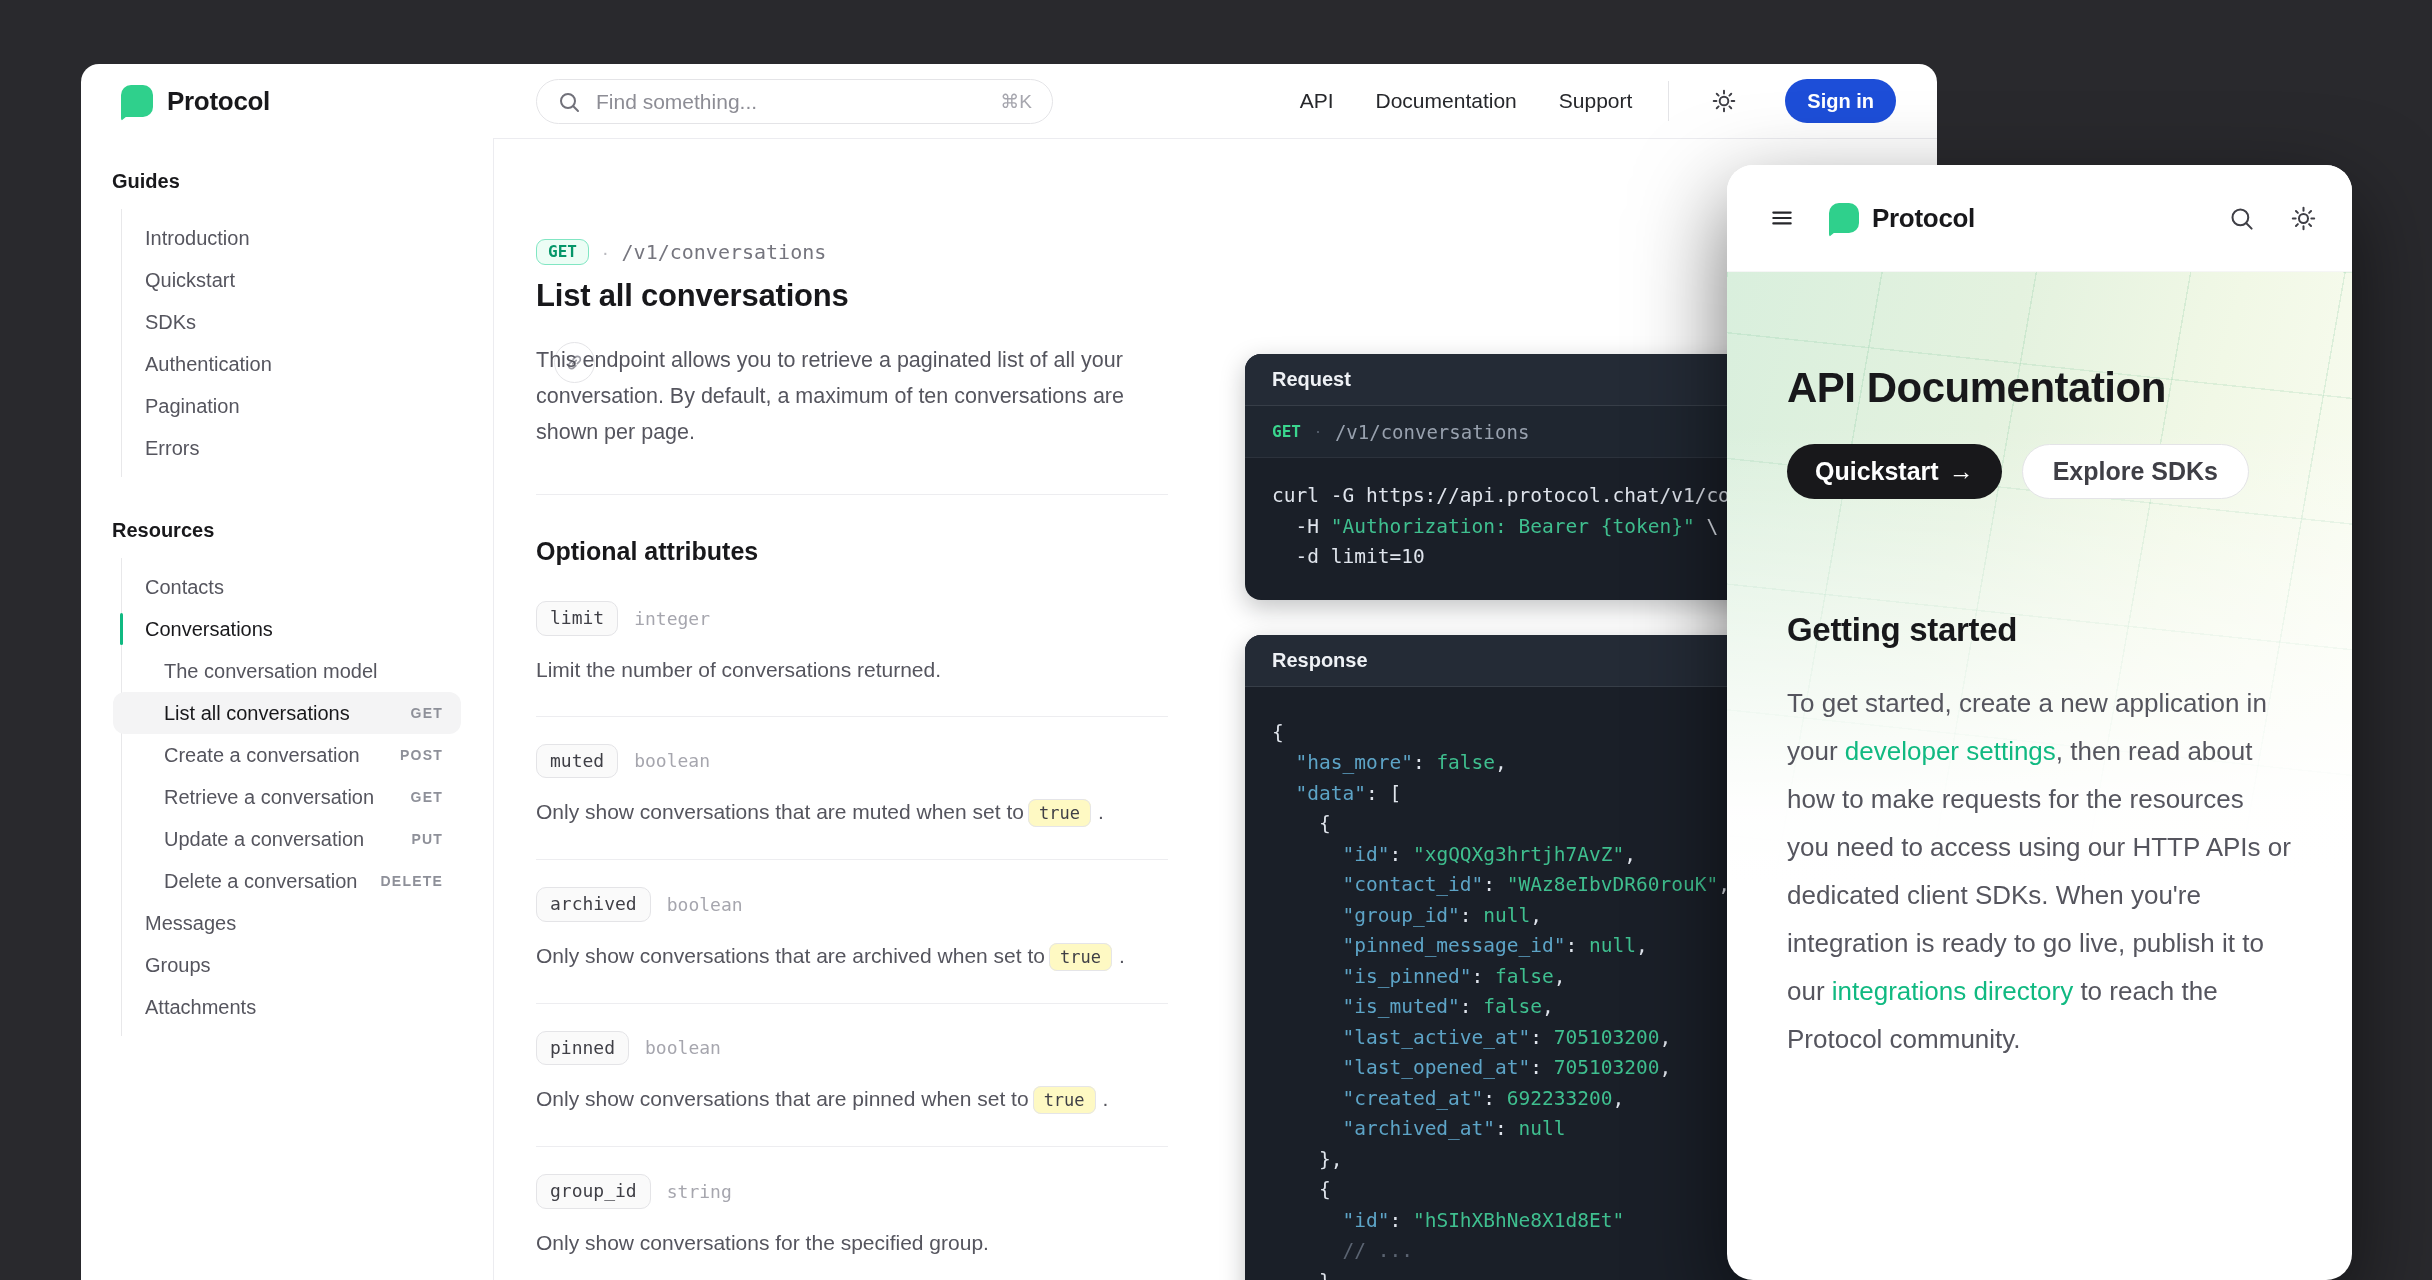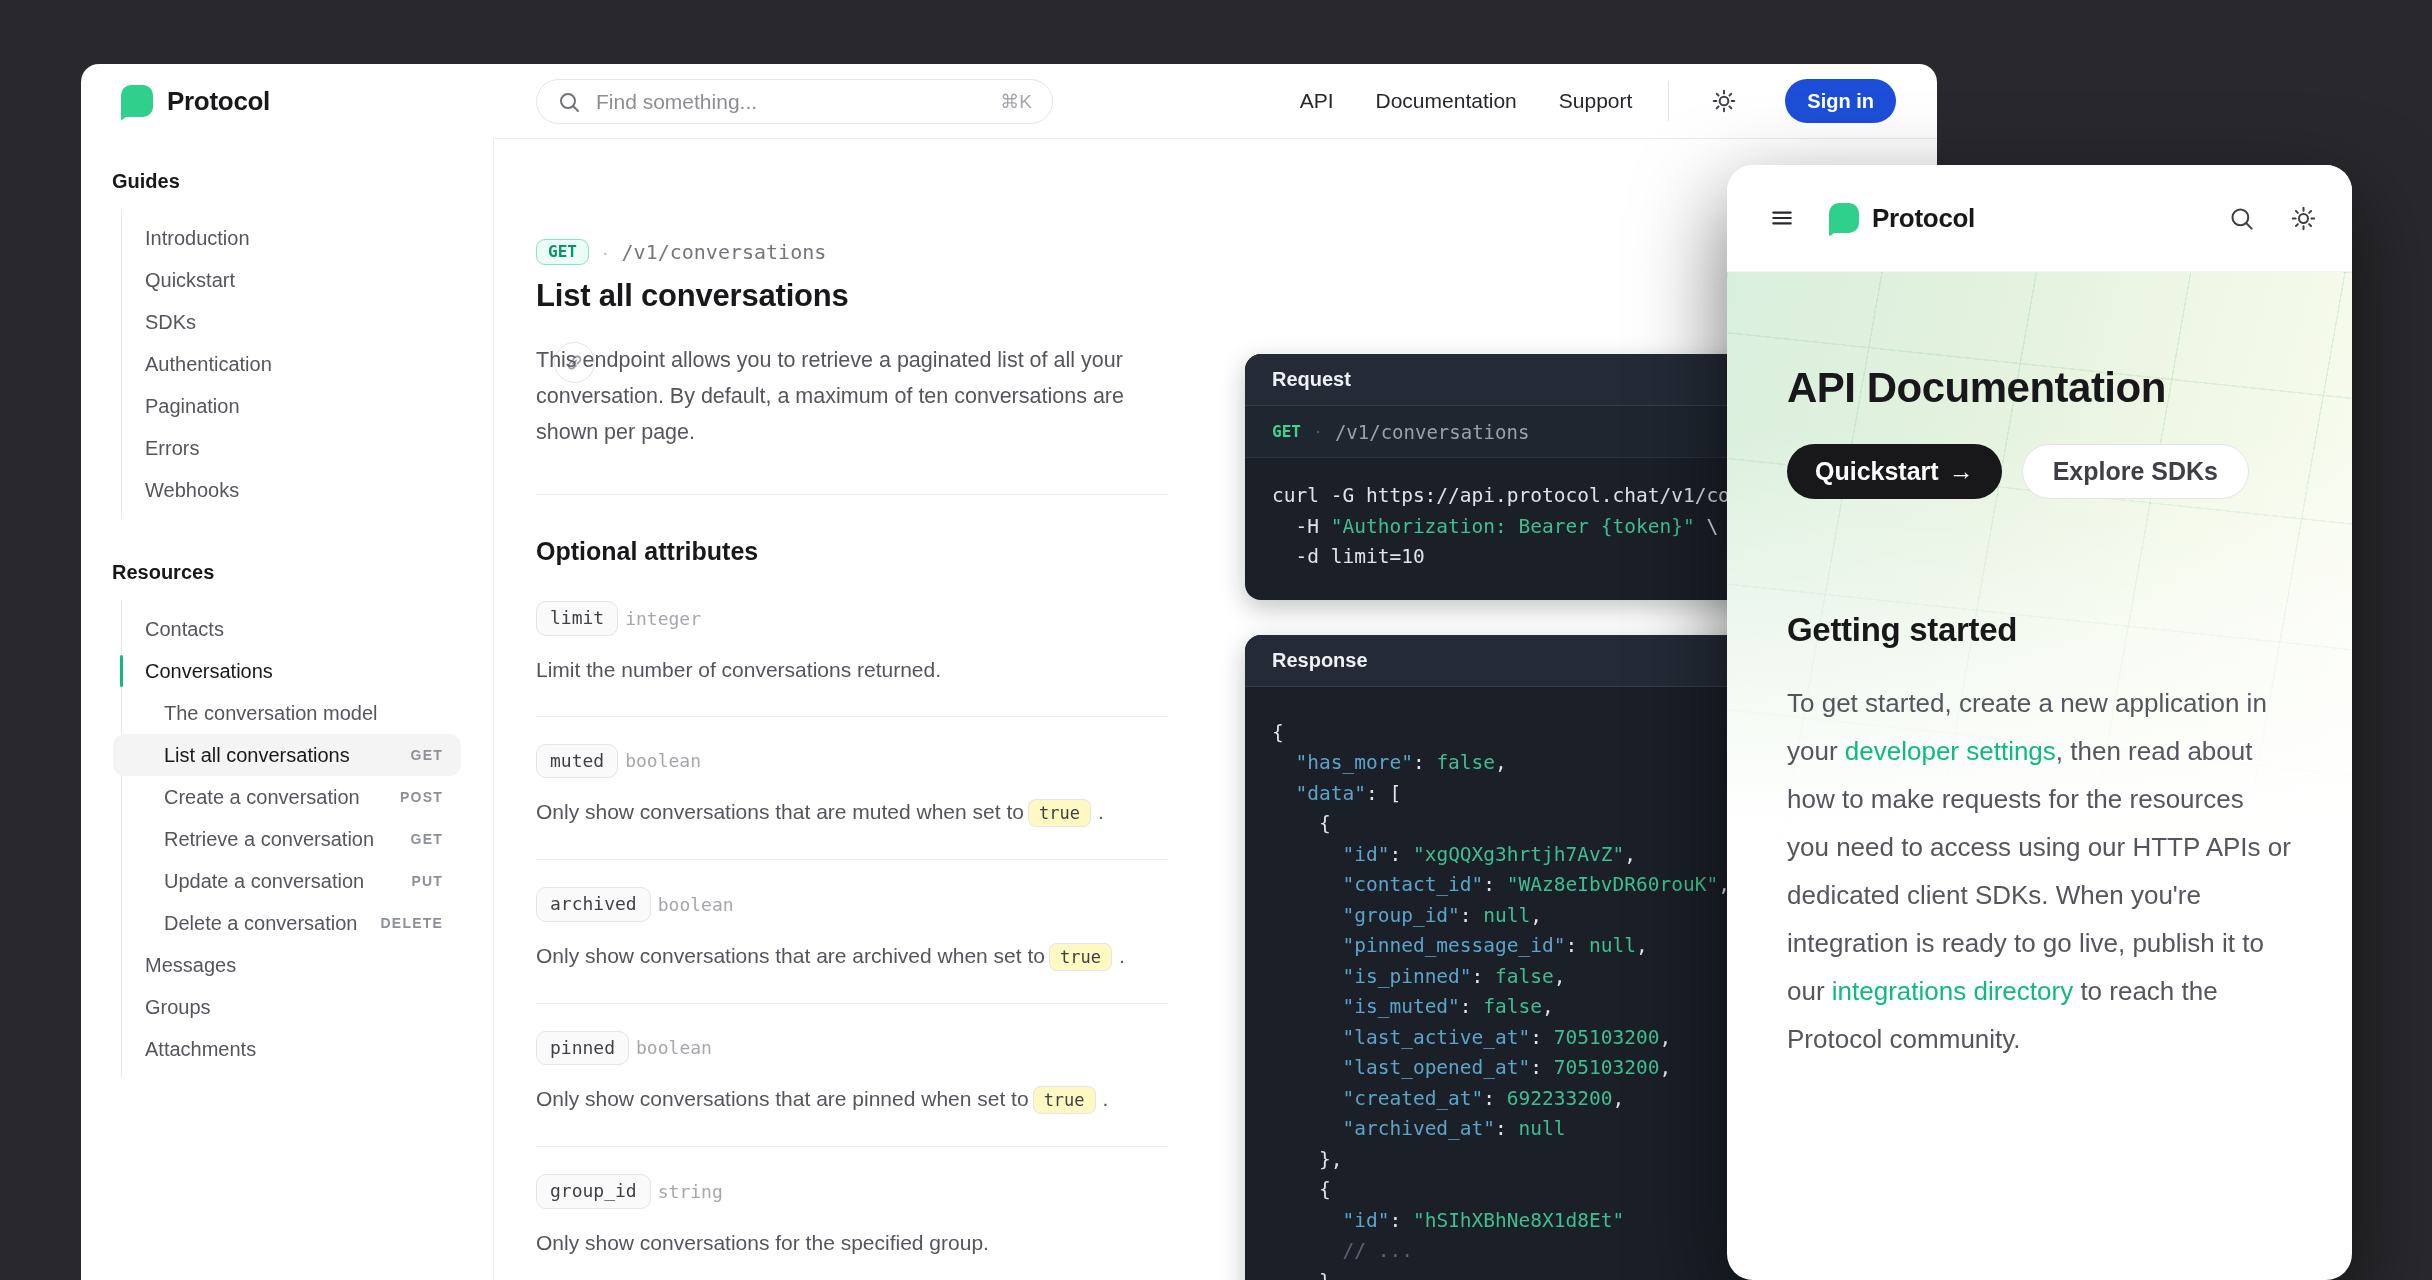--- a/index.html
+++ b/index.html
@@ -66,21 +66,21 @@
     background:#ecfdf5; border:1.5px solid #81e6c3; border-radius:9px; padding:4px 11px; line-height:1;
   }
   .eyebrow-dot { color:#b9b9bf; font-size:20px; }
   .eyebrow-path { font-family:"DejaVu Sans Mono", monospace; font-size:20px; color:#75757e; }
   .page-h1 { margin:13px 0 0 0; font-size:31px; font-weight:700; color:#18181b; letter-spacing:-0.2px; }
   .intro { margin:28px 0 0 0; font-size:21.5px; line-height:36px; color:#55555e; }
   .section-hr { border:none; border-top:1px solid #ededf0; margin:44px 0 0 0; }
   .attrs-h2 { margin:42px 0 0 0; font-size:25px; font-weight:700; color:#18181b; }
   .attr-list { list-style:none; margin:8px 0 0 0; padding:0; }
   .attr-item { padding:27px 0 30px 0; border-bottom:1px solid #ededf0; }
-  .attr-head { display:flex; align-items:center; gap:7px; }
+  .attr-head { display:flex; align-items:center; gap:16px; }
   .attr-name {
     font-family:"DejaVu Sans Mono", monospace; font-size:18px; color:#3f3f46;
     background:#fafafa; border:1px solid #e4e4e7; border-radius:10px; padding:5px 13px; line-height:1.25;
   }
   .attr-type { font-family:"DejaVu Sans Mono", monospace; font-size:18px; color:#a6a6ae; }
   .attr-desc { margin:18px 0 0 0; font-size:21px; line-height:32px; color:#55555e; }
   .inline-code {
     font-family:"DejaVu Sans Mono", monospace; font-size:17px; color:#3f3f46;
     background:#fef9c3; border:1px solid #e5e5e8; border-radius:8px; padding:3px 10px; margin:0 7px 0 4px;
   }
@@ -208,21 +208,20 @@
 
   <nav class="sidebar">
     <h5 class="side-title">Guides</h5>
     <ul class="side-list" style="list-style:none;">
       <li class="side-item">Introduction</li>
       <li class="side-item">Quickstart</li>
       <li class="side-item">SDKs</li>
       <li class="side-item">Authentication</li>
       <li class="side-item">Pagination</li>
       <li class="side-item">Errors</li>
-      <li class="side-item">Webhooks</li>
     </ul>
 
     <h5 class="side-title second">Resources</h5>
     <ul class="side-list" style="list-style:none;">
       <span class="active-indicator"></span>
       <li class="side-item">Contacts</li>
       <li class="side-item current-parent">Conversations</li>
       <li class="side-item sub">The conversation model</li>
       <li class="side-item sub active-row">
         <span>List all conversations</span>

